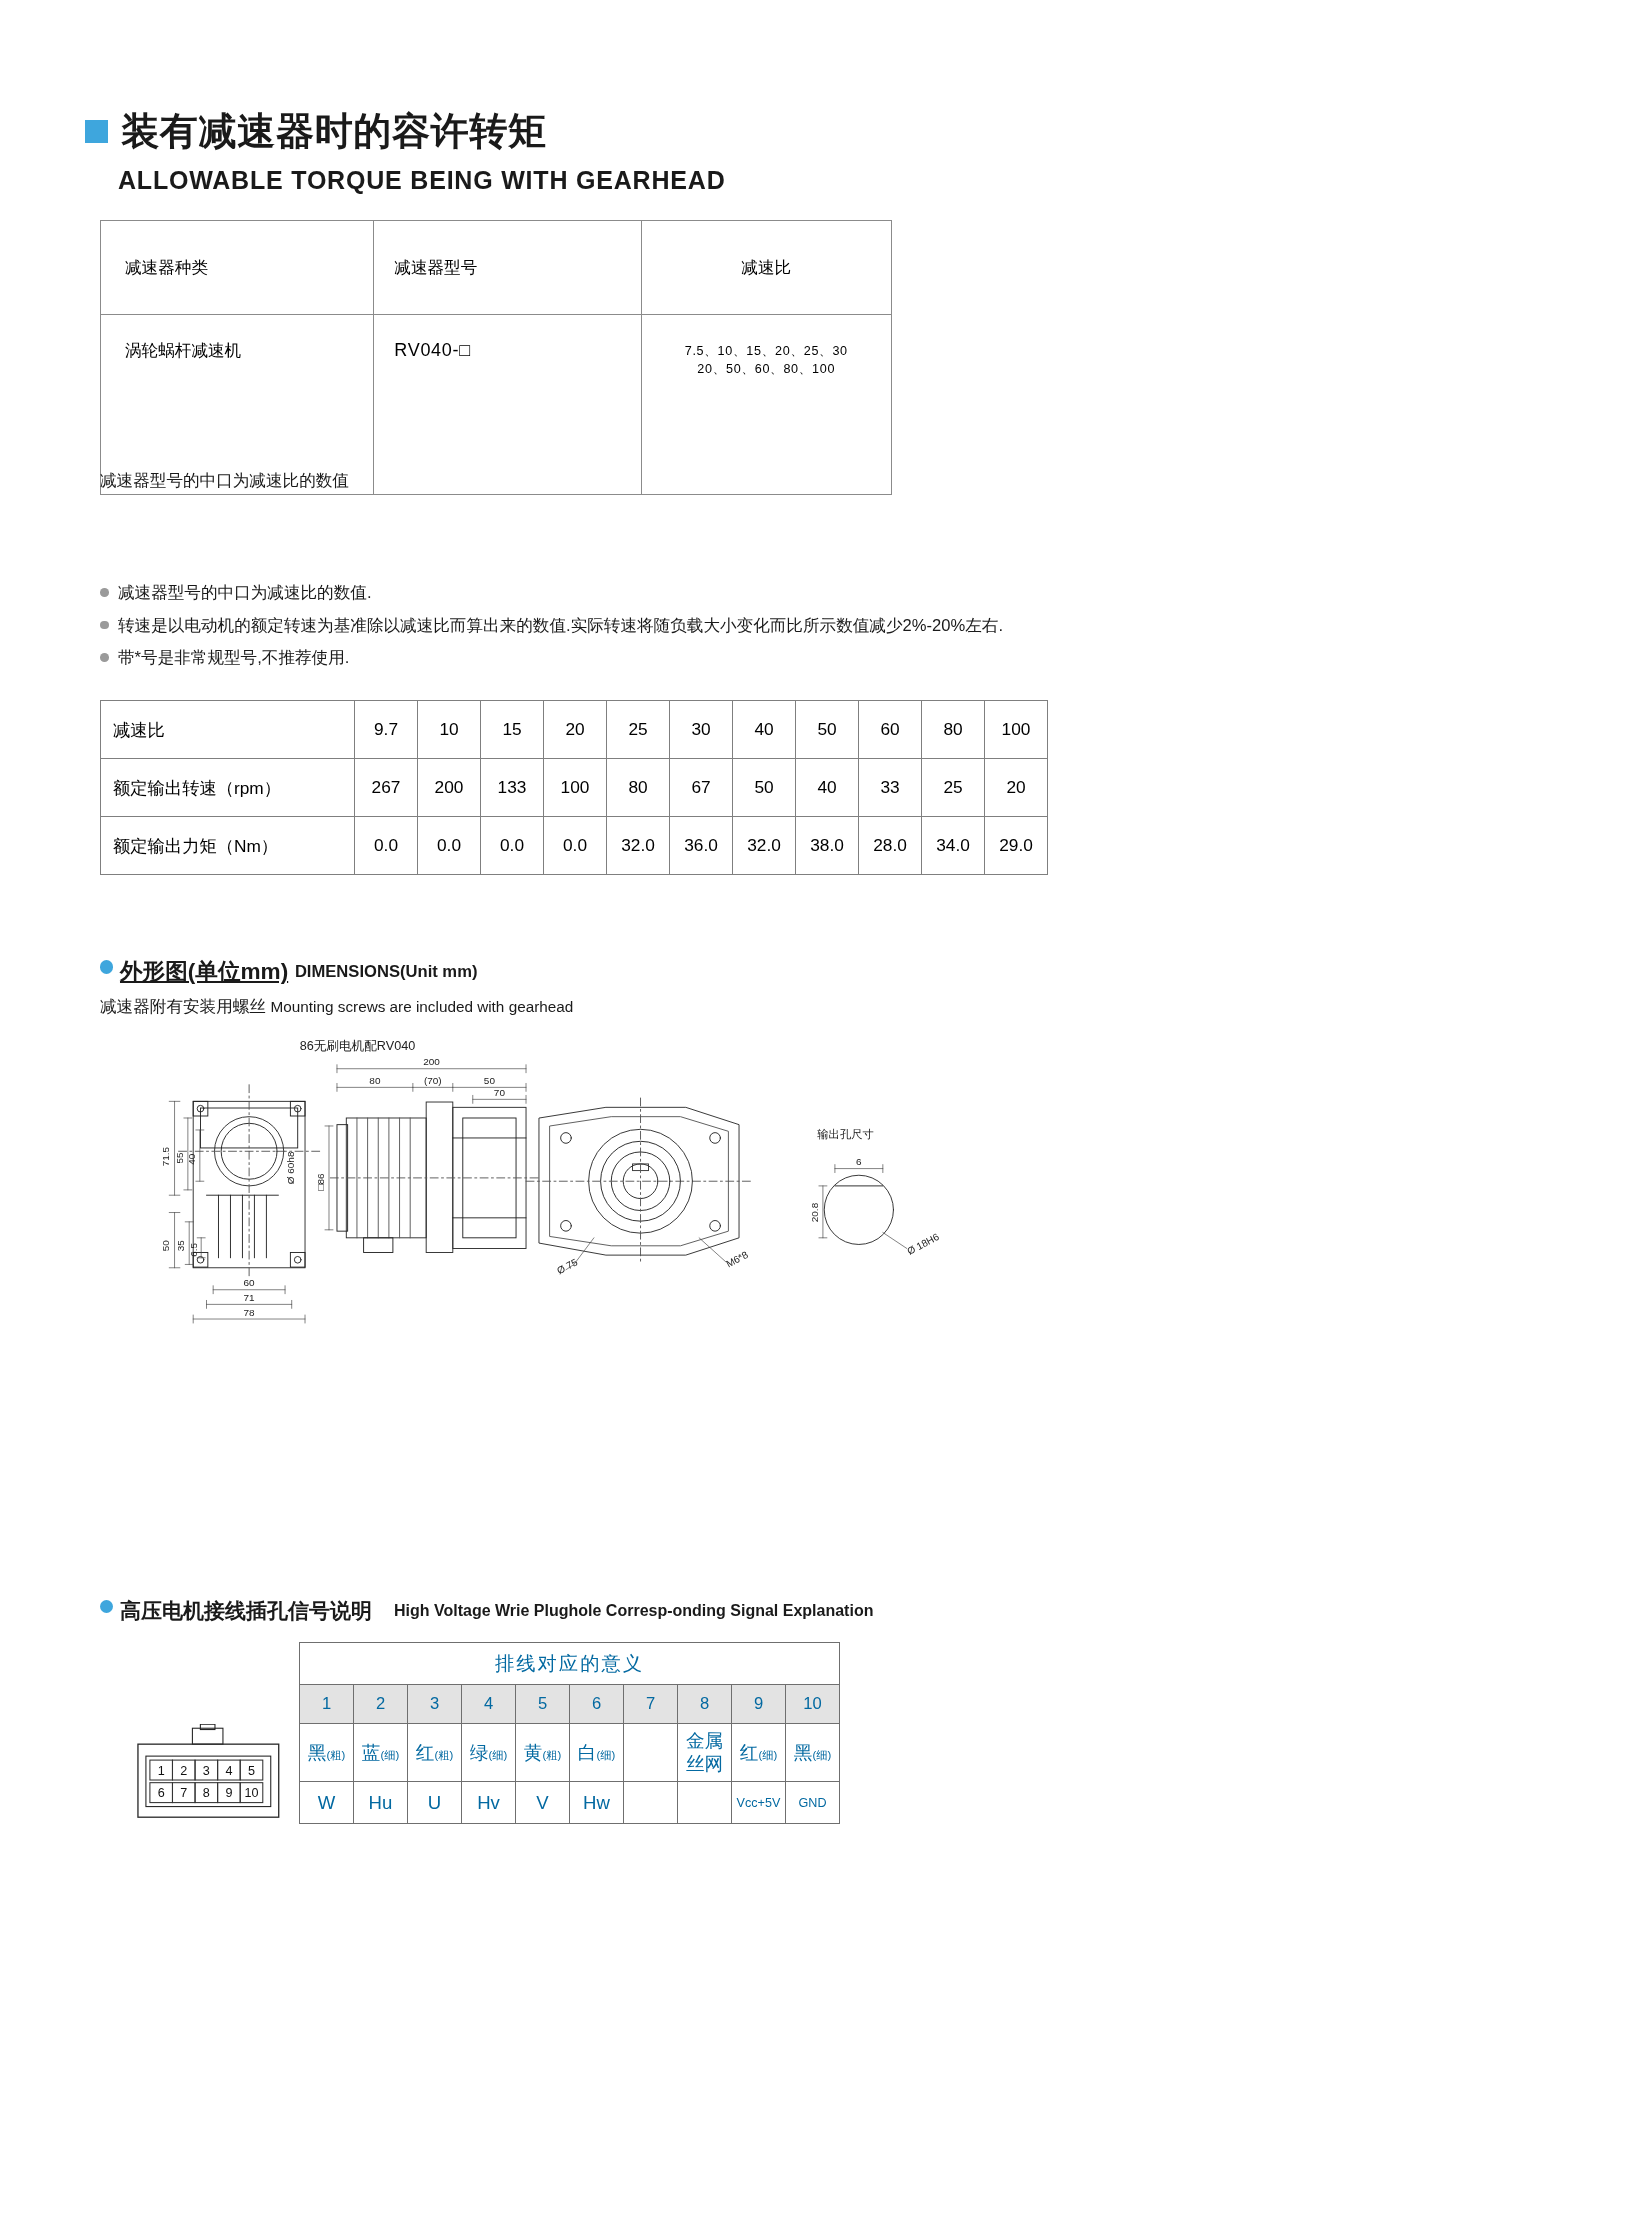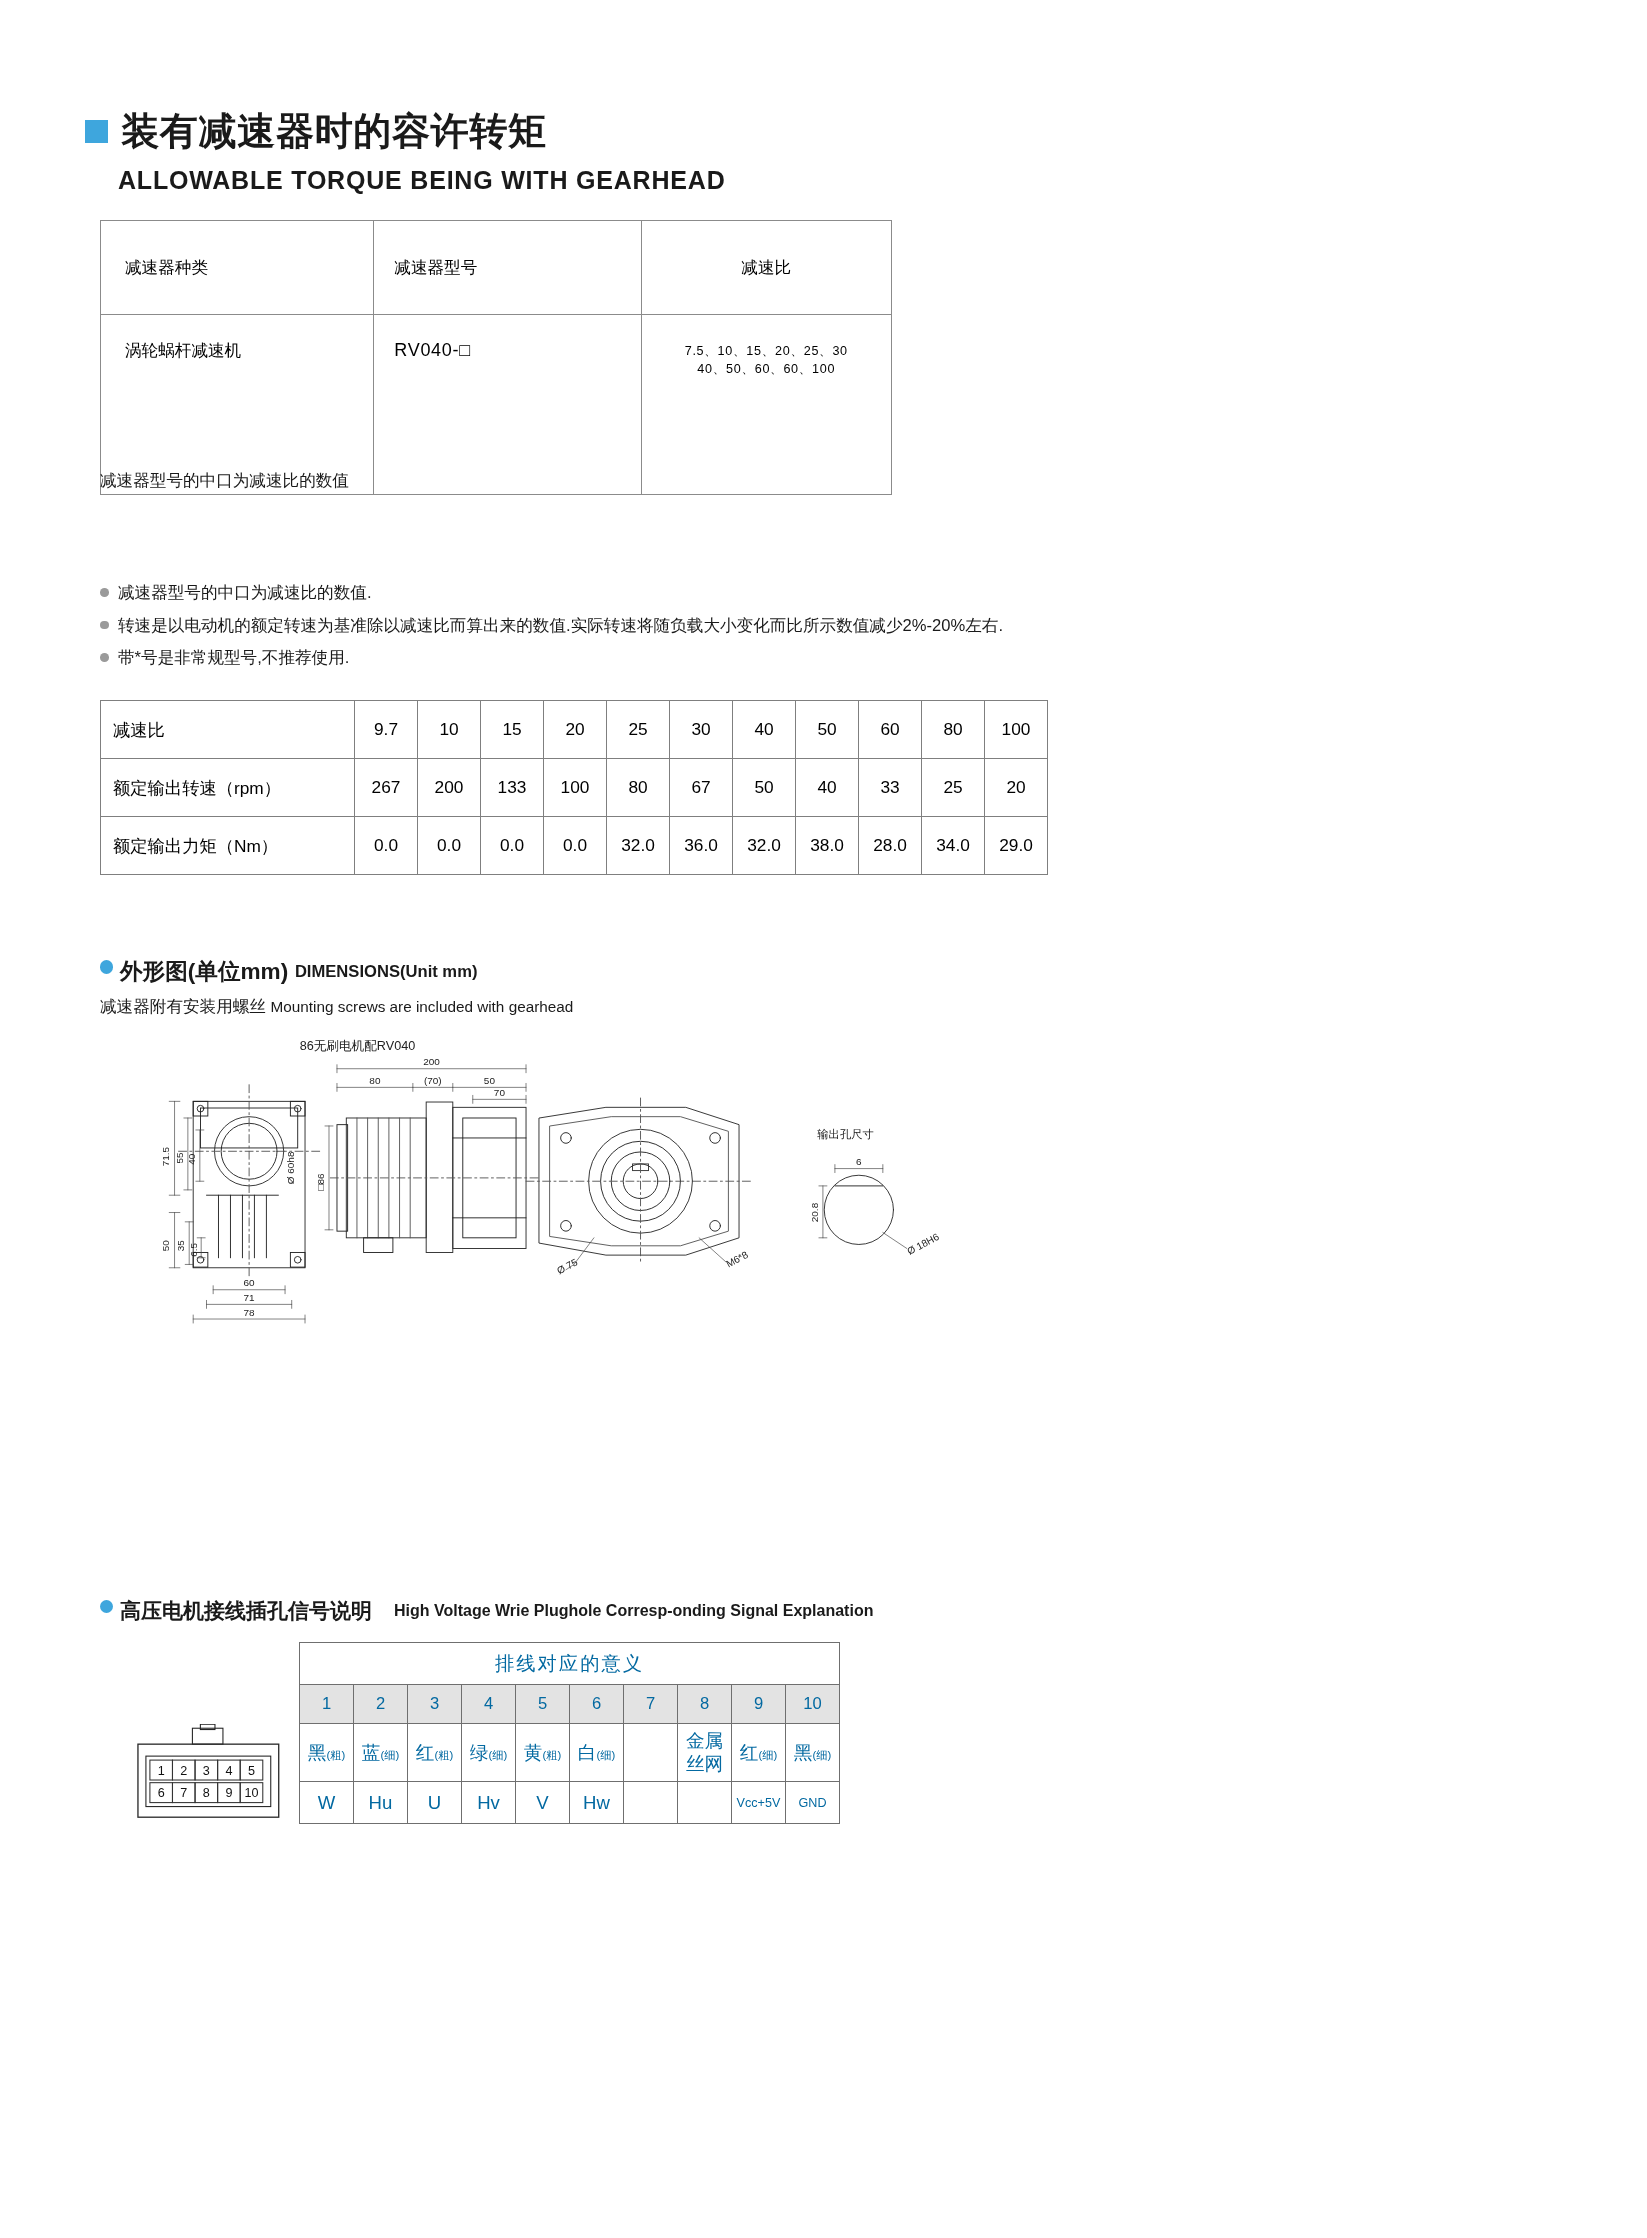--- a/index.html
+++ b/index.html
@@ -33,21 +33,21 @@
 
   
   .tbl2{position:absolute;left:100px;top:700px;border-collapse:collapse;}
   .tbl2 td{border:0.7px solid #7f7f7f;font-size:17.3px;color:#000;height:55px;text-align:center;vertical-align:middle;}
   .tbl2 td.lbl{text-align:left;padding-left:12px;width:240px;white-space:nowrap;}
   .tbl2 td.val{width:60px;}
 
   
   .sec2{position:absolute;left:100px;top:956px;}
   .cdot{display:inline-block;width:13.3px;height:13.3px;border-radius:50%;background:#3ea6dd;margin-right:6.7px;vertical-align:0.7px;}
-  .sec2 .t1{font-size:22.6px;font-weight:bold;display:inline-block;vertical-align:middle;}
+  .sec2 .t1{font-size:22.6px;font-weight:bold;display:inline-block;vertical-align:middle;text-decoration:underline;}
   .sec2 .t1en{font-size:16.6px;font-weight:bold;display:inline-block;vertical-align:middle;margin-left:6.7px;}
   .sec2 .t2{margin-top:9.3px;font-size:16.6px;}
   .sec2 .t2en{font-size:15.3px;}
 
   
   .draw{position:absolute;left:100px;top:1038px;width:865px;height:373px;}
   .draw svg{display:block;}
 
   
   .sec3{position:absolute;left:100px;top:1597px;}
@@ -81,21 +81,21 @@
         <tr>
       <td class="hd hd1" style="width:266px">减速器种类</td>
       <td class="hd hd2" style="width:260px">减速器型号</td>
       <td class="hd hd3" style="width:266px">减速比</td>
     </tr>
     <tr>
       <td class="bd bd1">涡轮蜗杆减速机</td>
       <td class="bd bd2">RV040-□</td>
       <td class="bd bd3">
         <div>7.5、10、15、20、25、30</div>
-        <div>40、50、60、60、100</div>
+        <div>20、50、60、80、100</div>
       </td>
     </tr>
   </tbody>
     </table>
 
   <div class="note1">减速器型号的中口为减速比的数值</div>
 
   <div class="bullets">
     <div class="row"><span class="dot"></span><span>减速器型号的中口为减速比的数值.</span></div>
     <div class="row"><span class="dot"></span><span>转速是以电动机的额定转速为基准除以减速比而算出来的数值.实际转速将随负载大小变化而比所示数值减少2%-20%左右.</span></div>

